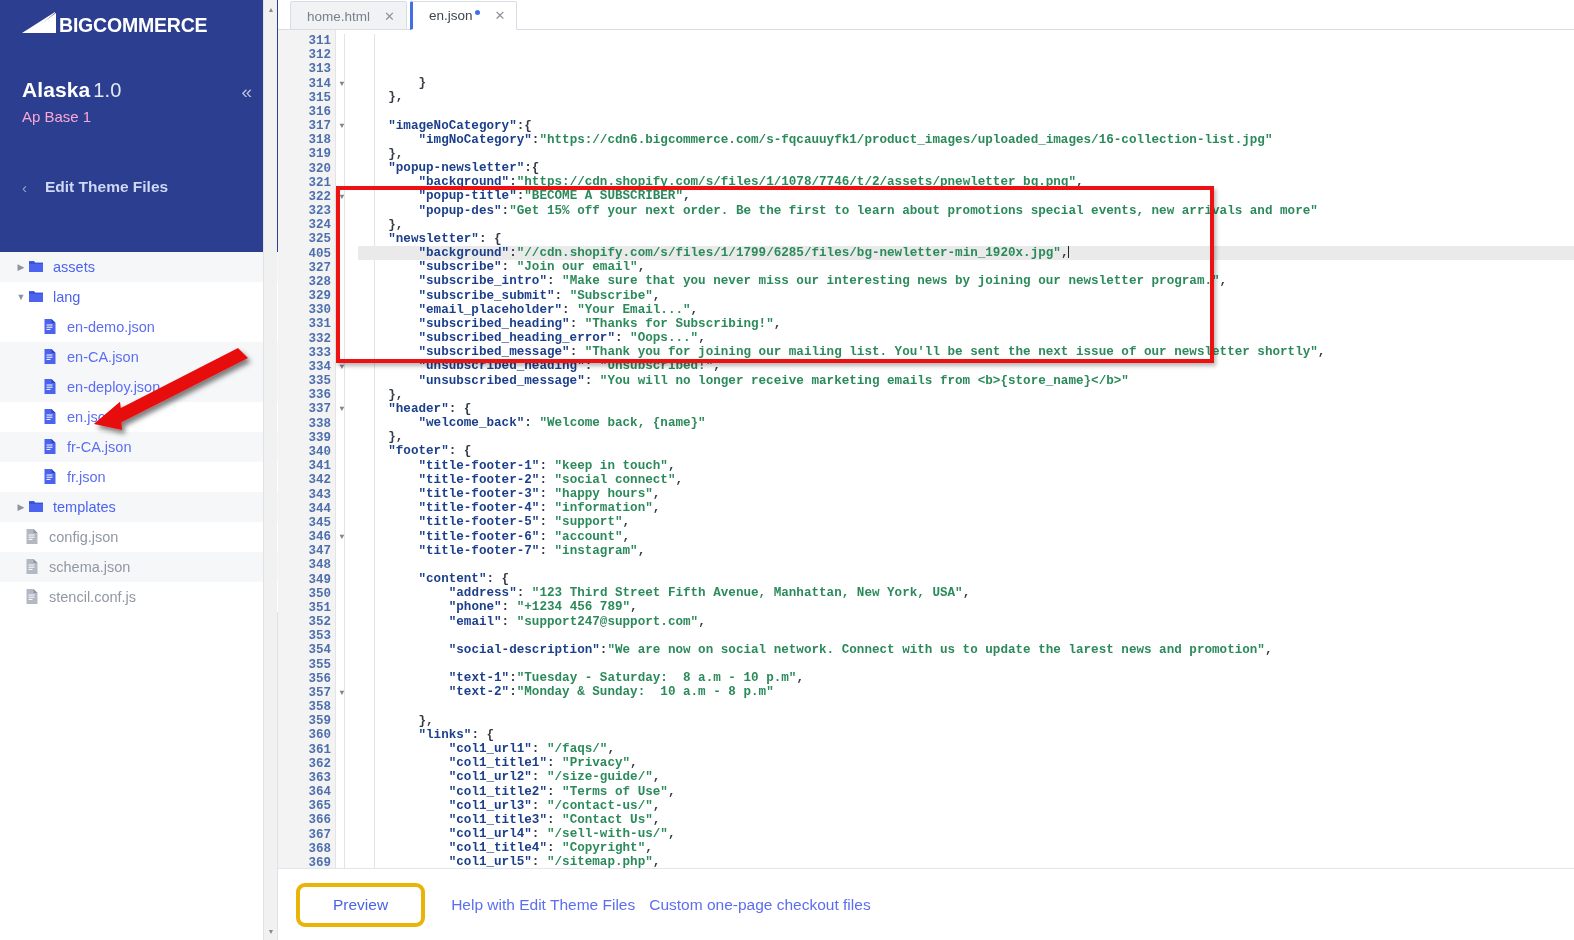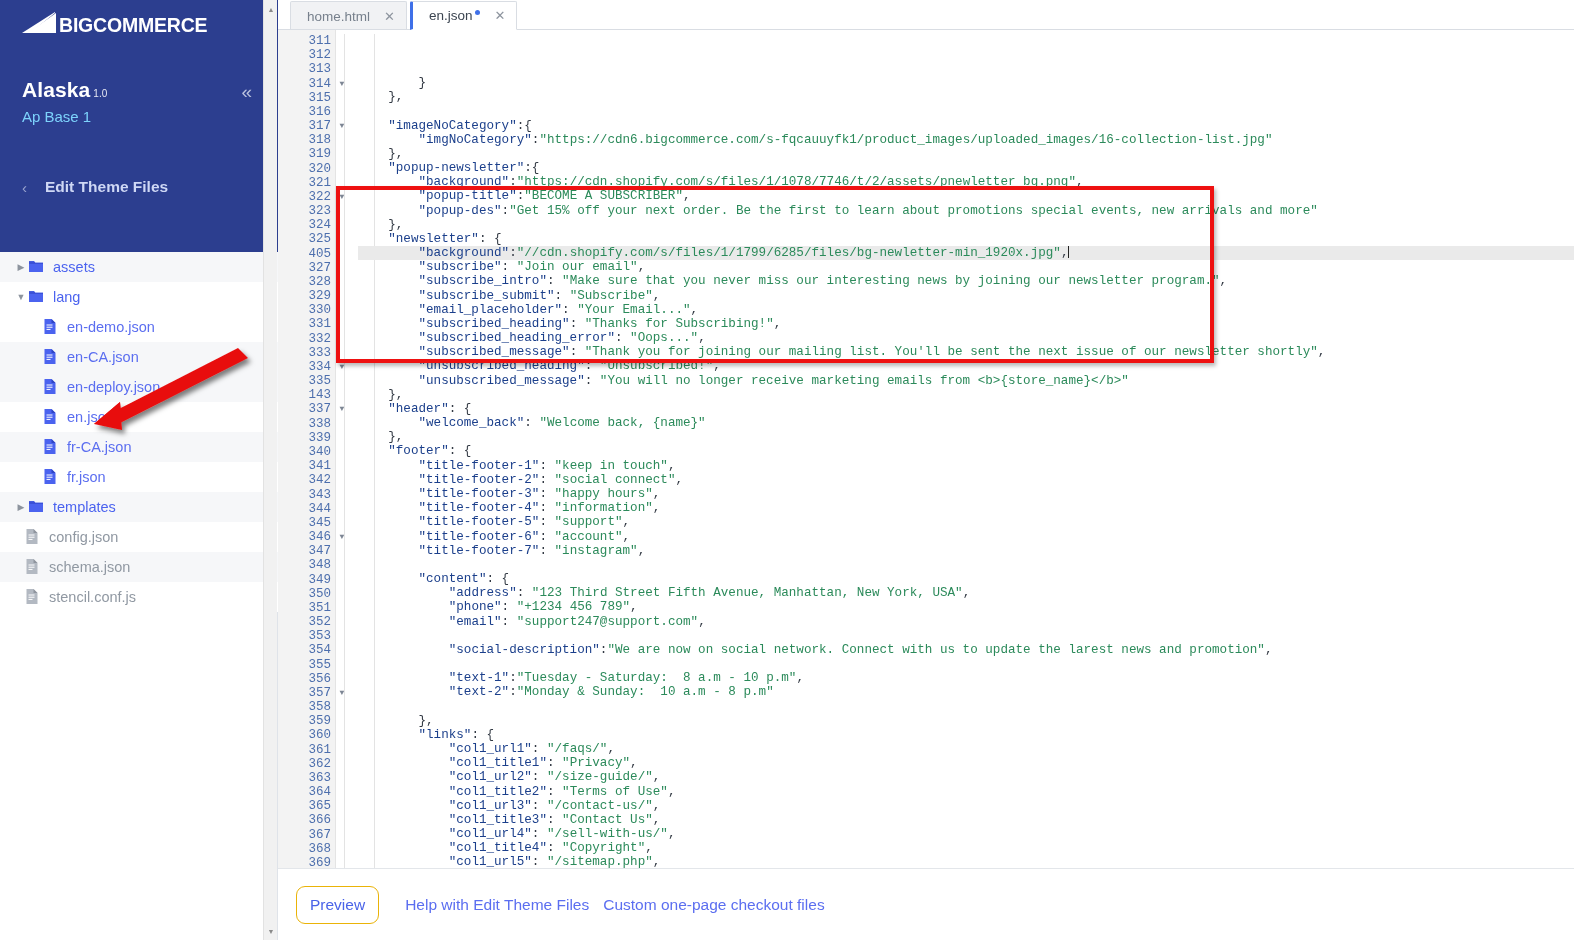--- a/index.html
+++ b/index.html
@@ -37,22 +37,22 @@
     color: #ffffff;
     font-size: 19.5px;
     font-weight: 700;
     letter-spacing: -0.2px;
     line-height: 26px;
   }
   .theme-block { position: absolute; left: 22px; top: 78px; }
   .theme-name {
     color: #ffffff; font-size: 21px; font-weight: 700; letter-spacing: .1px;
   }
-  .theme-name .ver { font-size: 10px; font-weight: 400; color: #e6e8f3; margin-left: 3px; }
-  .theme-sub { color: #7dd3fc; font-size: 15px; margin-top: 6px; font-weight: 400; }
+  .theme-name .ver { font-size: 20px; font-weight: 400; color: #e6e8f3; margin-left: 3px; }
+  .theme-sub { color: #f9a8d4; font-size: 15px; margin-top: 6px; font-weight: 400; }
   .collapse-btn {
     position: absolute; right: 26px; top: 82px;
     color: #b9c0dd; font-size: 19px; line-height: 1;
     cursor: pointer; user-select: none;
   }
   .edit-theme-row {
     position: absolute; left: 22px; top: 178px;
     display: flex; align-items: center; cursor: pointer;
   }
   .edit-theme-row .chev {
@@ -126,21 +126,21 @@
     width: 5px; height: 5px; border-radius: 50%; background: #3f70e8;
     margin-left: 3px; margin-bottom: 6px;
   }
   .tab .tclose {
     margin-left: 14px; color: #8d949e; font-size: 13px; line-height: 1; cursor: pointer;
   }
 
   
   .code-wrap {
     flex: 1 1 auto; position: relative; overflow: hidden;
-    background: #ffffff; display: flex;
+    background: #ffffff; display: flex; font-weight: bold;
   }
   .gutter {
     width: 58px; flex: 0 0 58px; background: #f3f3f3;
     border-right: 1px solid #e4e4e4;
     padding-top: 4px;
     font-family: "Liberation Mono", monospace;
     font-size: 12.5px; color: #4d6fad; text-align: right;
     user-select: none;
   }
   .gl { height: 14.18px; line-height: 14.18px; padding-right: 4px; position: relative; white-space: nowrap; }
@@ -177,23 +177,23 @@
     box-shadow: 2px 3px 4px rgba(0,0,0,.28);
   }
 
   
   .footerbar {
     flex: 0 0 72px; height: 72px; background: #ffffff;
     border-top: 1px solid #e3e6ea;
     display: flex; align-items: center; padding-left: 18px;
   }
   .btn-preview {
-    border: 1px solid #eab308; color: #4a63e8; background: #fff;
+    border: 4px solid #eab308; color: #4a63e8; background: #fff;
     font-size: 15.5px; border-radius: 9px;
-    padding: 9px 13px; cursor: pointer;
+    padding: 9px 33px; cursor: pointer;
     font-family: "Liberation Sans", sans-serif;
   }
   .flink {
     color: #5b6ef0; font-size: 15.5px; margin-left: 26px; cursor: pointer;
     text-decoration: none;
   }
   .flink.second { margin-left: 14px; }
 
   
   #arrow-annotation {
@@ -405,21 +405,21 @@
           <div class="gl">405</div>
           <div class="gl">327</div>
           <div class="gl">328</div>
           <div class="gl">329</div>
           <div class="gl">330</div>
           <div class="gl">331</div>
           <div class="gl">332</div>
           <div class="gl">333</div>
           <div class="gl">334<span class="fold">▼</span></div>
           <div class="gl">335</div>
-          <div class="gl">143</div>
+          <div class="gl">336</div>
           <div class="gl">337<span class="fold">▼</span></div>
           <div class="gl">338</div>
           <div class="gl">339</div>
           <div class="gl">340</div>
           <div class="gl">341</div>
           <div class="gl">342</div>
           <div class="gl">343</div>
           <div class="gl">344</div>
           <div class="gl">345</div>
           <div class="gl">346<span class="fold">▼</span></div>

